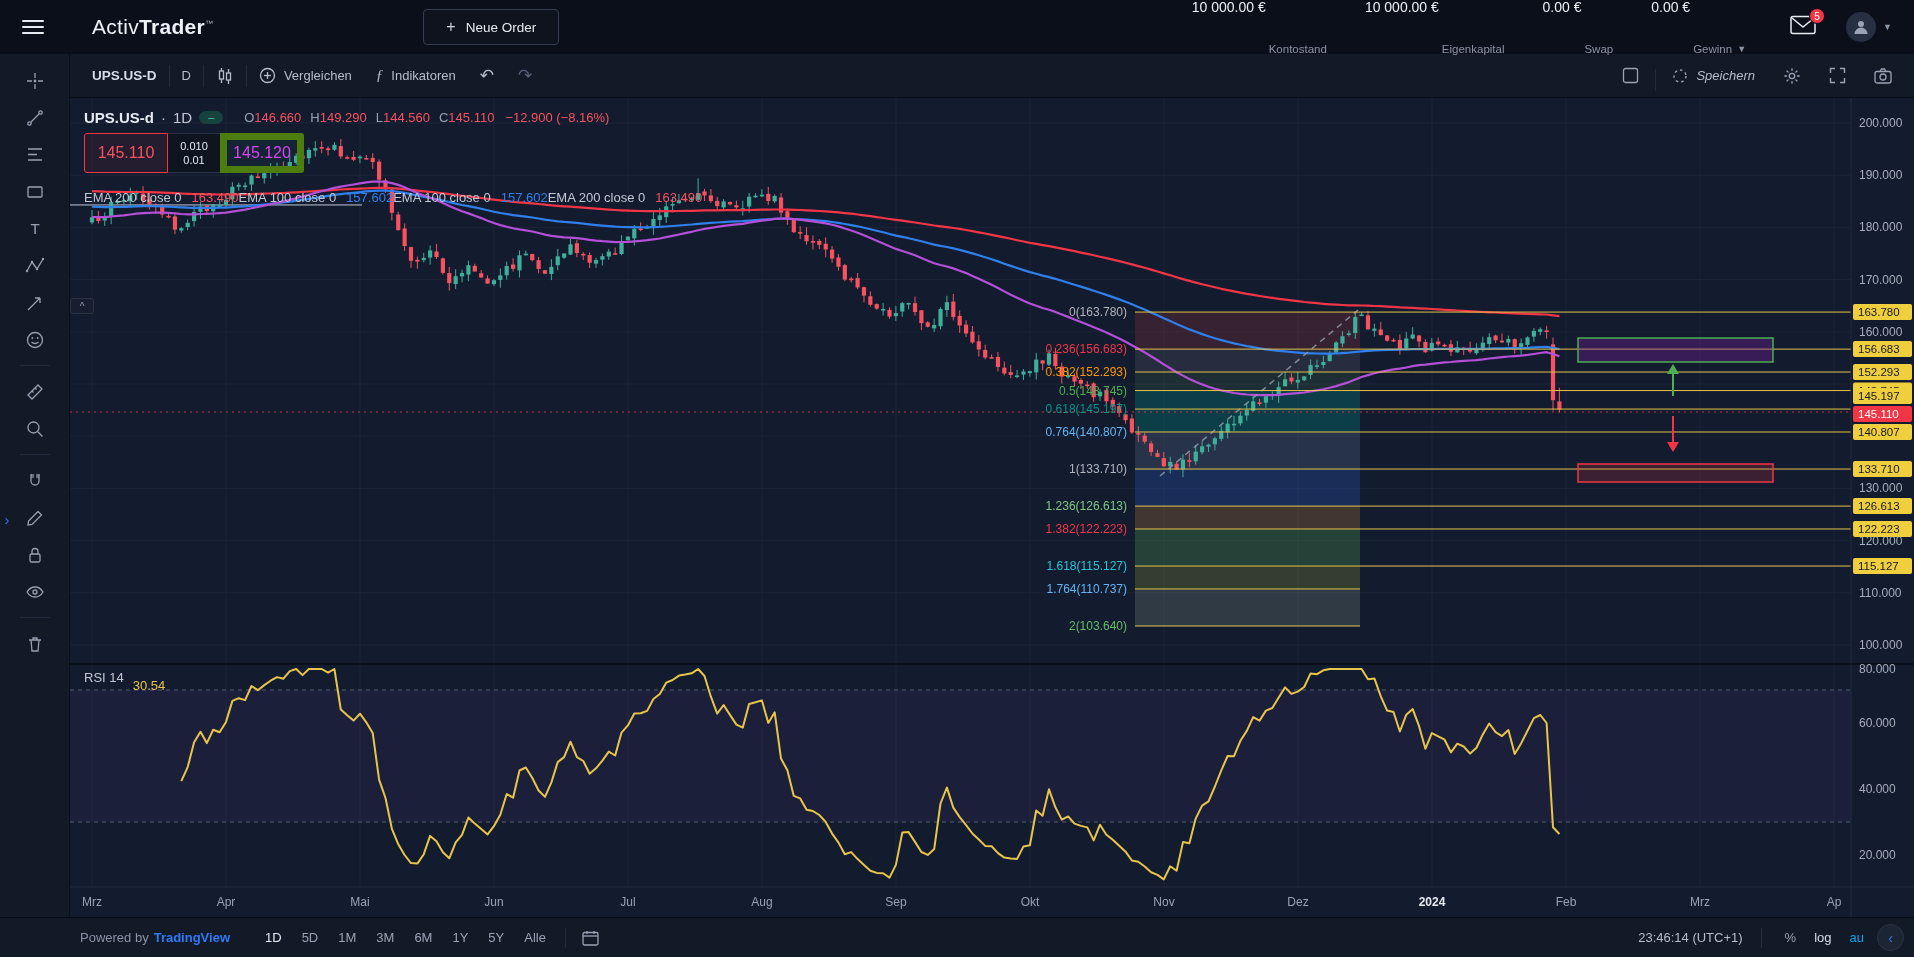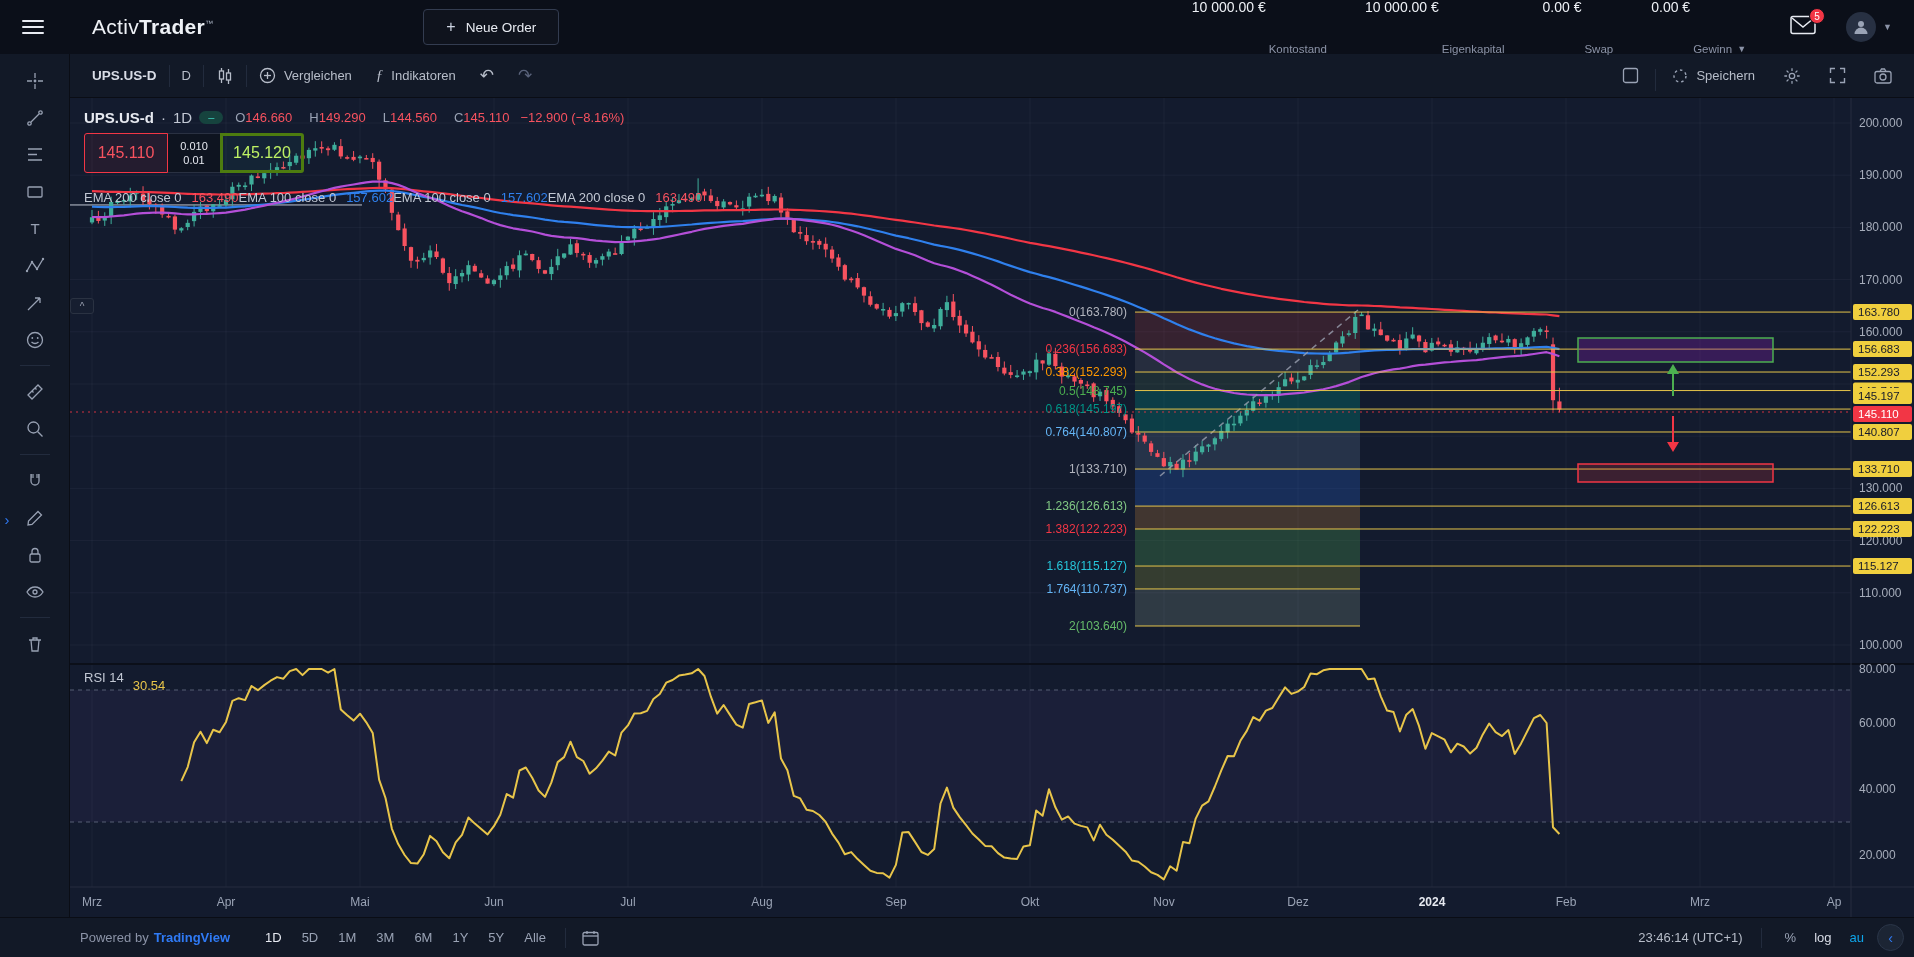--- a/index.html
+++ b/index.html
@@ -25,46 +25,46 @@
   .badge { position:absolute; top:-7px; right:-9px; min-width:16px; height:16px; border-radius:8px; background:#f23645; color:#fff; font-size:10px; display:flex; align-items:center; justify-content:center; padding:0 4px; border:1px solid #0b0f19; }
   .avatarwrap { margin-left:30px; display:flex; align-items:center; gap:7px; cursor:pointer; }
   .avatar { width:30px; height:30px; border-radius:50%; background:#273042; display:flex; align-items:center; justify-content:center; }
 
   
   .charttb { position:absolute; top:54px; left:70px; right:0; height:44px; background:#121927; border-bottom:1px solid #0a0d15; display:flex; align-items:center; padding:0 10px; z-index:15; }
   .tbitem { display:flex; align-items:center; gap:8px; padding:0 12px; height:30px; color:#b7bdc9; font-size:13px; cursor:pointer; border-radius:3px; white-space:nowrap; }
   .tbsym { font-weight:700; color:#d8dce6; font-size:13.5px; }
   .tbsep { width:1px; height:22px; background:#222b3d; }
   .dim { color:#59627a; }
-  .tbright { margin-left:auto; display:flex; align-items:flex-end; gap:4px; }
+  .tbright { margin-left:auto; display:flex; align-items:flex-end; gap:4px;font-style:italic; }
   .fx { font-style:italic; font-family:"Liberation Serif", serif; font-size:15px; }
 
   
   .sidebar { position:absolute; top:54px; left:0; width:70px; bottom:40px; background:#121927; border-right:1px solid #0a0d15; display:flex; flex-direction:column; align-items:center; padding-top:8px; z-index:15; }
   .tool { width:44px; height:37px; display:flex; align-items:center; justify-content:center; color:#98a1b3; cursor:pointer; border-radius:4px; }
   .tooldiv { width:30px; height:1px; background:#222b3d; margin:7px 0; }
 
   
   .chartwrap { position:absolute; top:98px; left:70px; width:1844px; height:819px; background:#131b2e; z-index:1; }
   #chart-svg { position:absolute; top:0; left:0; display:block; }
   svg text { font-family:"Liberation Sans", sans-serif; }
 
   .legend { position:absolute; top:8px; left:14px; z-index:6; }
   .lrow1 { display:flex; align-items:center; gap:7px; font-size:15px; height:22px; }
   .lsym { color:#e6e9f0; font-weight:700; }
   .lsep, .lint { color:#c2c8d4; }
   .pill { display:inline-flex; align-items:center; justify-content:center; min-width:24px; height:13px; border-radius:8px; background:#16433e; color:#3fd0bd; font-size:11px; line-height:1; cursor:pointer; }
-  .ohlc { display:flex; gap:17px; margin-left:5px; font-size:13px; }
+  .ohlc { display:flex; gap:9px; margin-left:14px; font-size:13px; }
   .ohlc .k { color:#9aa3b5; }
   .ohlc .v, .chg { color:#f7525f; }
   .chg { font-size:13px; margin-left:4px; }
   .lrow2 { display:flex; align-items:stretch; margin-top:5px; height:40px; }
   .bidbox { width:84px; border:1px solid #f23645; border-radius:3px 0 0 3px; color:#f7525f; background:rgba(242,54,69,0.08); display:flex; align-items:center; justify-content:center; font-size:16px; cursor:pointer; }
   .spreadbox { width:52px; background:#0e1420; border-top:1px solid #2a3142; border-bottom:1px solid #2a3142; display:flex; flex-direction:column; align-items:center; justify-content:center; gap:2px; color:#e6e9f0; font-size:11px; }
-  .askbox { width:84px; border:3px solid #4d7c0f; border-radius:0 3px 3px 0; color:#bef264; background:rgba(44,158,143,0.08); display:flex; align-items:center; justify-content:center; font-size:16px; cursor:pointer; }
+  .askbox { width:84px; border:7px solid #4d7c0f; border-radius:0 3px 3px 0; color:#d946ef; background:rgba(44,158,143,0.08); display:flex; align-items:center; justify-content:center; font-size:16px; cursor:pointer; }
   .emarows { margin-top:13px; display:flex; }
   .emarow { height:22px; display:flex; align-items:center; gap:10px; font-size:13px; color:#c2c8d4; }
   .collapse-btn { position:absolute; top:200px; left:0px; width:24px; height:16px; border:1px solid #2a3242; background:#161e30; color:#9aa0b0; font-size:10px; display:flex; align-items:center; justify-content:center; border-radius:3px; cursor:pointer; z-index:6; }
   .rsilegend { position:absolute; top:572px; left:14px; z-index:6; display:flex; gap:9px; font-size:13px; }
   .rsilegend .l { color:#c2c8d4; }
   .rsilegend .v { color:#e8c54a;margin-top:8px; }
 
   .edge-chev { position:absolute; left:0; top:505px; width:14px; height:28px; display:flex; align-items:center; justify-content:center; color:#2f7af5; font-size:15px; cursor:pointer; z-index:18; }
 
   

